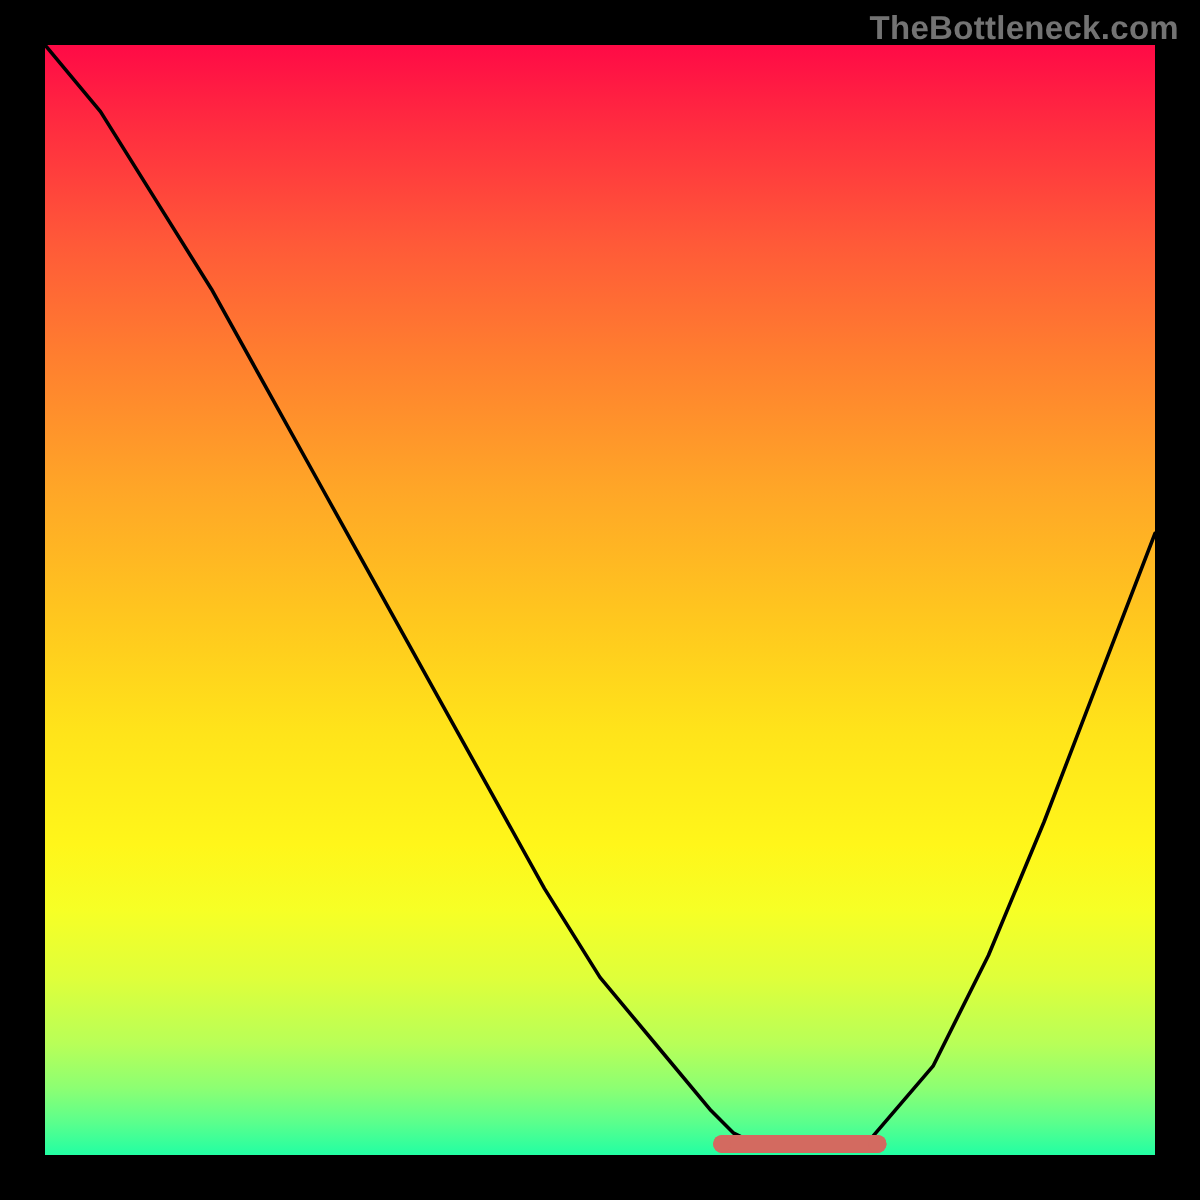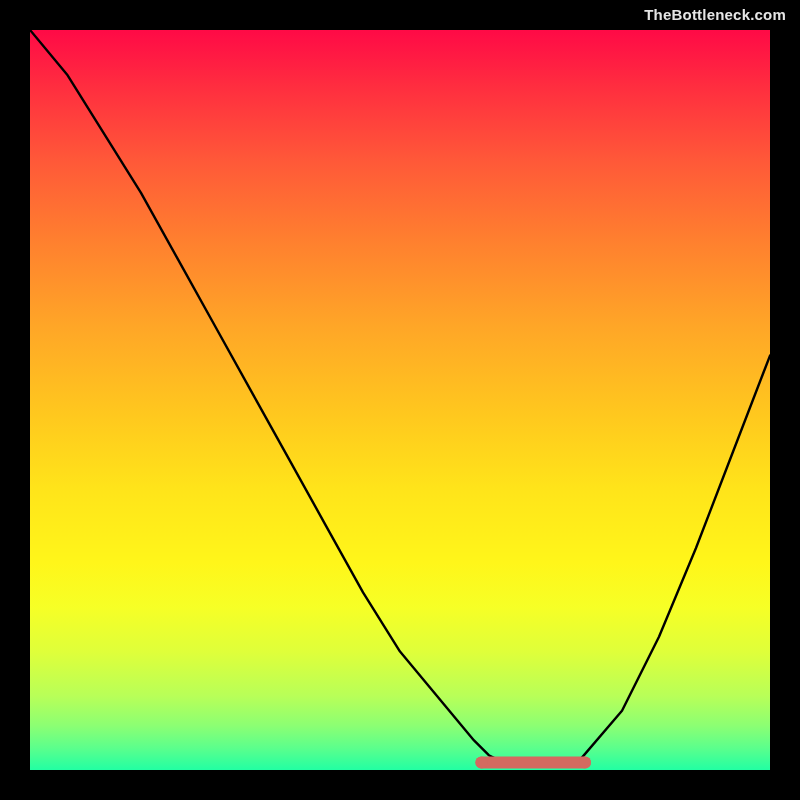--- a/index.html
+++ b/index.html
@@ -13,22 +13,22 @@
   }
   .page {
     position: relative;
     width: 800px;
     height: 800px;
   }
   .watermark {
     position: absolute;
     top: 6px;
     right: 14px;
-    color: #e5e5e5;
-    font-size: 15px;
+    color: #737373;
+    font-size: 22px;
     font-weight: 600;
     letter-spacing: 0.2px;
     user-select: none;
   }
   .plot-area {
     position: absolute;
     left: 30px;
     top: 30px;
     width: 740px;
     height: 740px;

